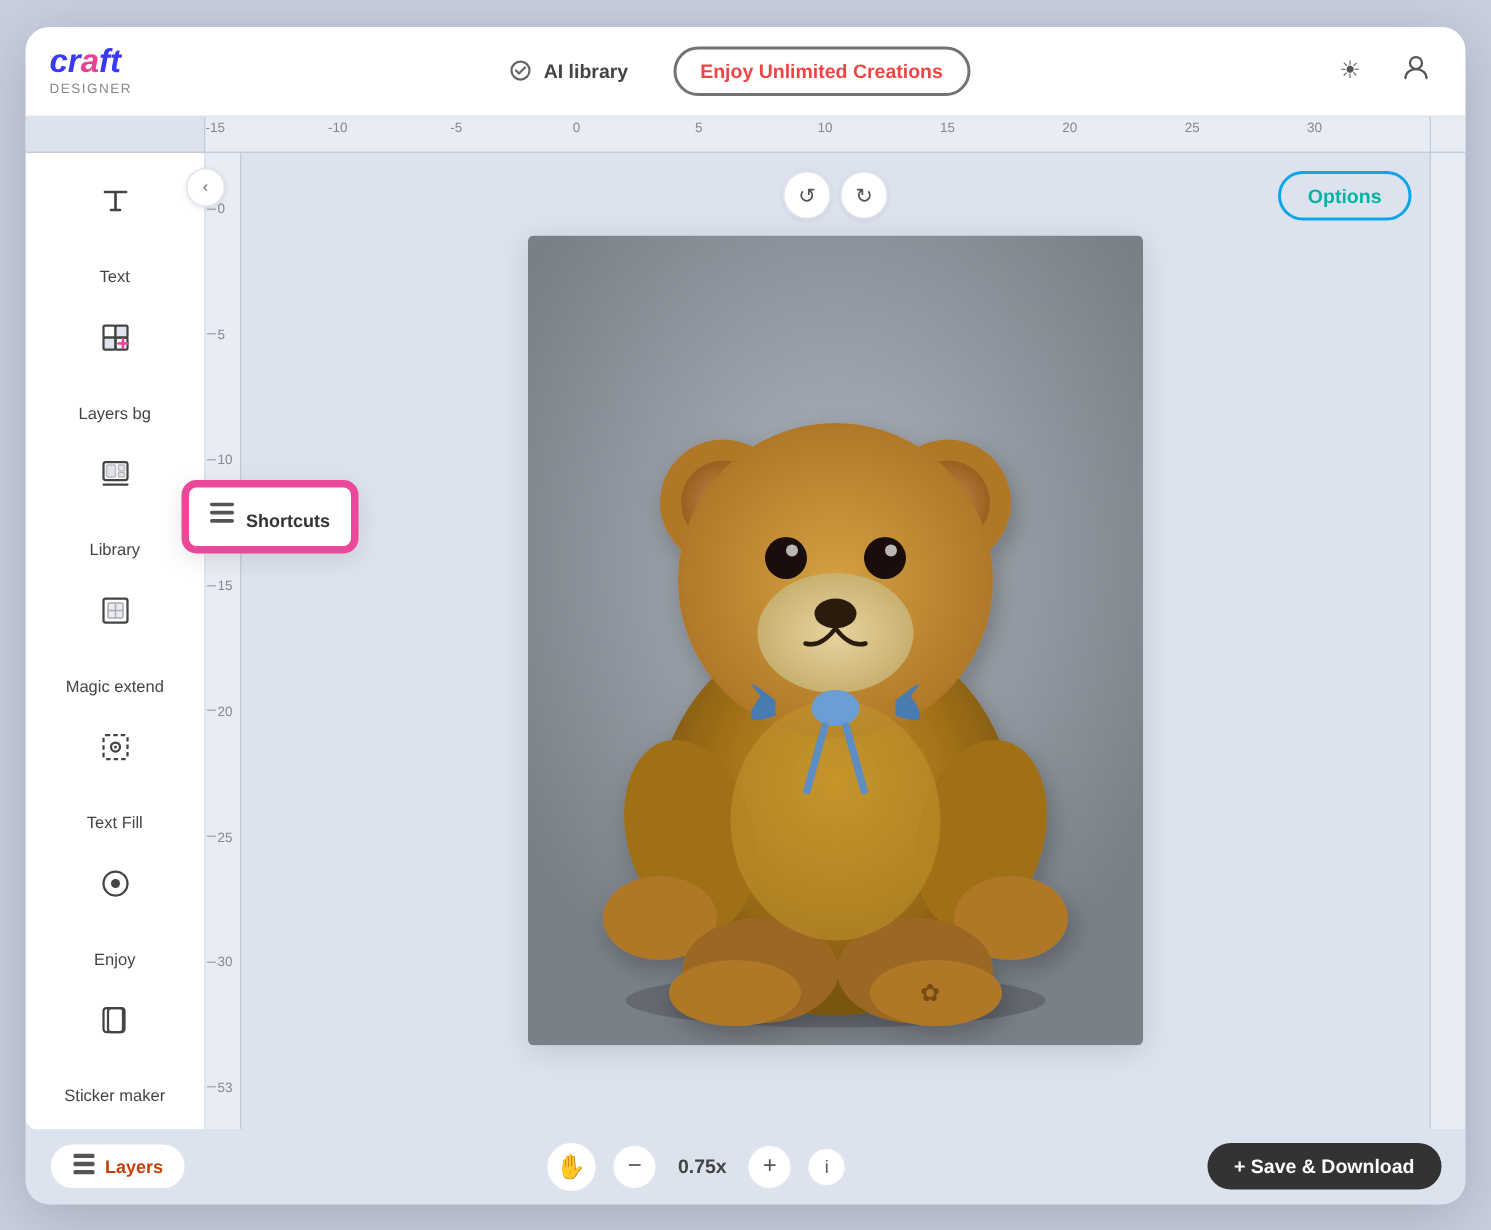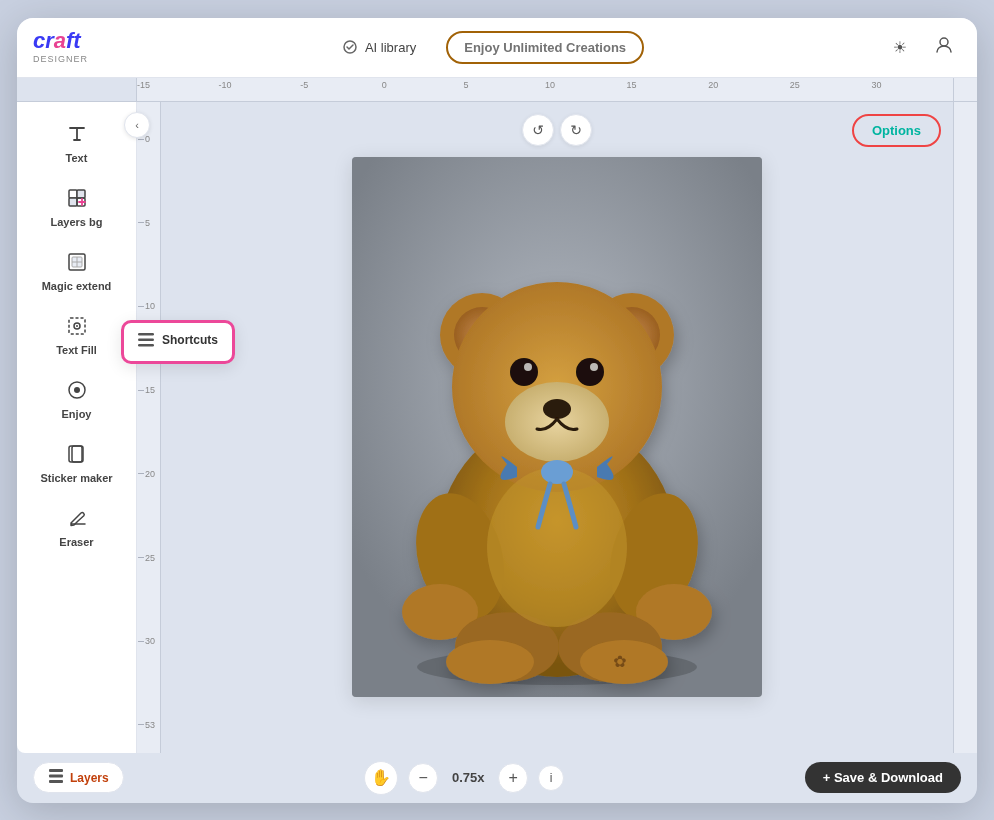--- a/index.html
+++ b/index.html
@@ -72,37 +72,37 @@
       display: flex;
       align-items: center;
       gap: 6px;
       padding: 7px 14px;
       border-radius: 20px;
       border: none;
       background: transparent;
       cursor: pointer;
       font-size: 13px;
       color: #444;
-      font-weight: 400;
+      font-weight: 700;
     }
     .top-btn-icon {
       width: 18px;
       height: 18px;
       display: flex;
       align-items: center;
       justify-content: center;
       font-size: 14px;
     }
 
     .unlimited-btn {
       padding: 7px 16px;
       border-radius: 20px;
-      border: 2px solid #a16207;
+      border: 2px solid #737373;
       background: transparent;
-      color: #737373;
+      color: #ef4444;
       font-size: 13px;
       font-weight: 600;
       cursor: pointer;
     }
 
     .top-right {
       display: flex;
       align-items: center;
       gap: 10px;
     }
@@ -216,35 +216,36 @@
       display: flex;
       align-items: center;
       justify-content: center;
       width: 28px;
       height: 28px;
     }
     .tool-label {
       font-size: 11px;
       color: #444;
       text-align: center;
-      font-weight: 700;
+      font-weight: 400;
+      margin-top: 27px;
     }
 
     
     .shortcuts-popup {
       position: absolute;
       left: 104px;
       top: 218px;
       background: #fff;
-      border: 3px solid #ec4899;
+      border: 5px solid #ec4899;
       border-radius: 10px;
       padding: 10px 14px;
       box-shadow: 0 4px 16px rgba(0,0,0,0.1);
       display: flex;
-      align-items: flex-start;
+      align-items: flex-end;
       gap: 8px;
       z-index: 20;
       min-width: 110px;
     }
     .shortcuts-icon {
       font-size: 16px;
     }
     .shortcuts-label {
       font-size: 12px;
       font-weight: 600;
@@ -317,21 +318,21 @@
       box-shadow: 0 1px 4px rgba(0,0,0,0.08);
     }
 
     
     .options-btn {
       position: absolute;
       top: 12px;
       right: 12px;
       padding: 7px 18px;
       border-radius: 20px;
-      border: 2px solid #ef4444;
+      border: 2px solid #0ea5e9;
       background: transparent;
       color: #00b4a0;
       font-size: 13px;
       font-weight: 600;
       cursor: pointer;
       z-index: 10;
     }
 
     
     .canvas-image-area {
@@ -569,20 +570,32 @@
             <rect x="11" y="3" width="8" height="8" rx="1" fill="#e0e4ed" stroke="#444" stroke-width="1.5"></rect>
             <rect x="3" y="11" width="8" height="8" rx="1" fill="#e0e4ed" stroke="#444" stroke-width="1.5"></rect>
             <rect x="11" y="11" width="8" height="8" rx="1" stroke="#444" stroke-width="1.5"></rect>
             <line x1="13" y1="15" x2="19" y2="15" stroke="#e84393" stroke-width="1.8" stroke-linecap="round"></line>
             <line x1="16" y1="12" x2="16" y2="18" stroke="#e84393" stroke-width="1.8" stroke-linecap="round"></line>
           </svg>
         </div>
         <span class="tool-label">Layers bg</span>
       </div>
 
+      <div class="sidebar-tool">
+        <div class="tool-icon">
+          <svg width="22" height="22" viewBox="0 0 22 22" fill="none">
+            <rect x="3" y="3" width="16" height="12" rx="1.5" stroke="#444" stroke-width="1.5"></rect>
+            <rect x="5" y="5" width="6" height="8" rx="1" fill="#e0e4ed" stroke="#bbb" stroke-width="1"></rect>
+            <rect x="13" y="5" width="4" height="4" rx="0.5" fill="#e0e4ed" stroke="#bbb" stroke-width="1"></rect>
+            <rect x="13" y="10" width="4" height="3" rx="0.5" fill="#e0e4ed" stroke="#bbb" stroke-width="1"></rect>
+            <path d="M3 18h16" stroke="#444" stroke-width="1.5" stroke-linecap="round"></path>
+          </svg>
+        </div>
+        <span class="tool-label">Library</span>
+      </div>
 
       <div class="sidebar-tool">
         <div class="tool-icon">
           <svg width="22" height="22" viewBox="0 0 22 22" fill="none">
             <rect x="3" y="3" width="16" height="16" rx="1.5" stroke="#444" stroke-width="1.5"></rect>
             <rect x="6" y="6" width="10" height="10" rx="1" fill="#e8ecf4" stroke="#aaa" stroke-width="1"></rect>
             <line x1="6" y1="11" x2="16" y2="11" stroke="#aaa" stroke-width="1"></line>
             <line x1="11" y1="6" x2="11" y2="16" stroke="#aaa" stroke-width="1"></line>
           </svg>
         </div>

